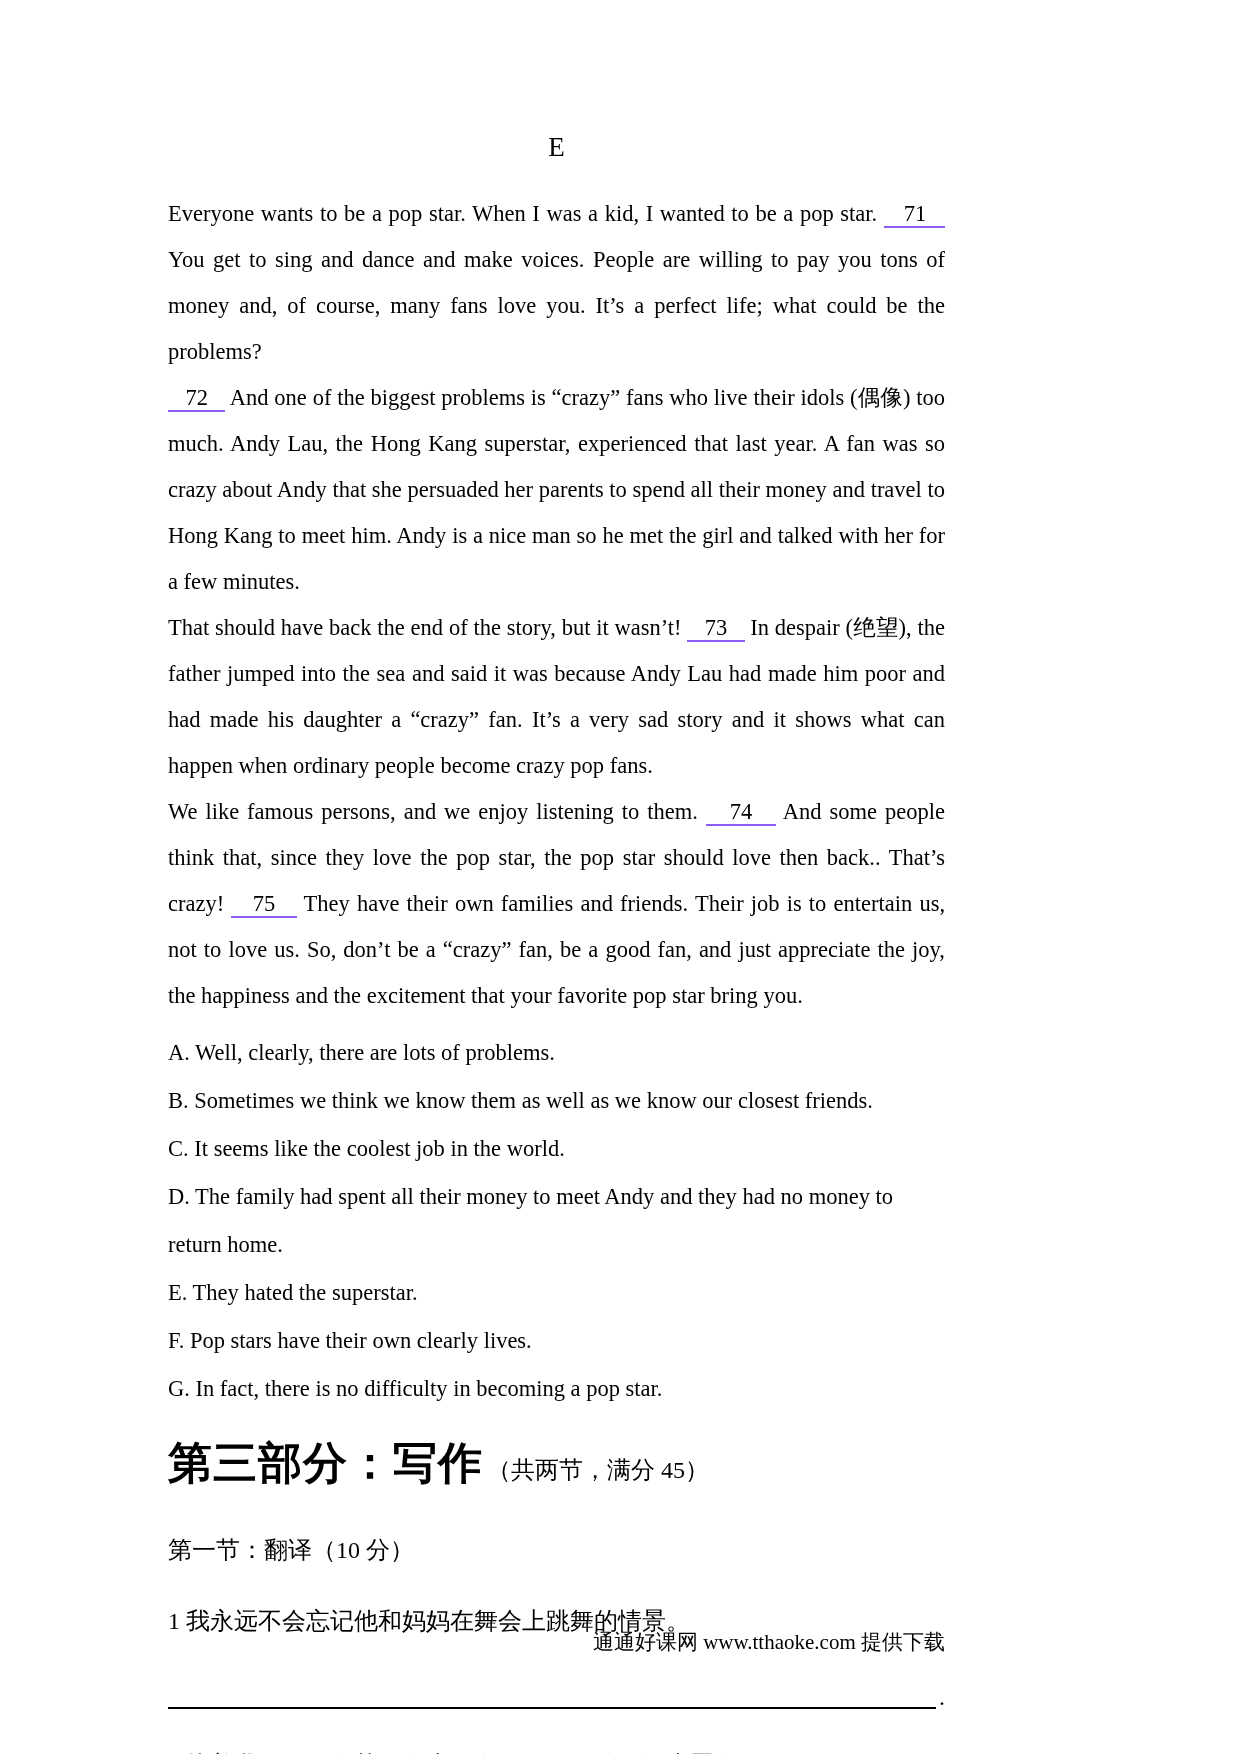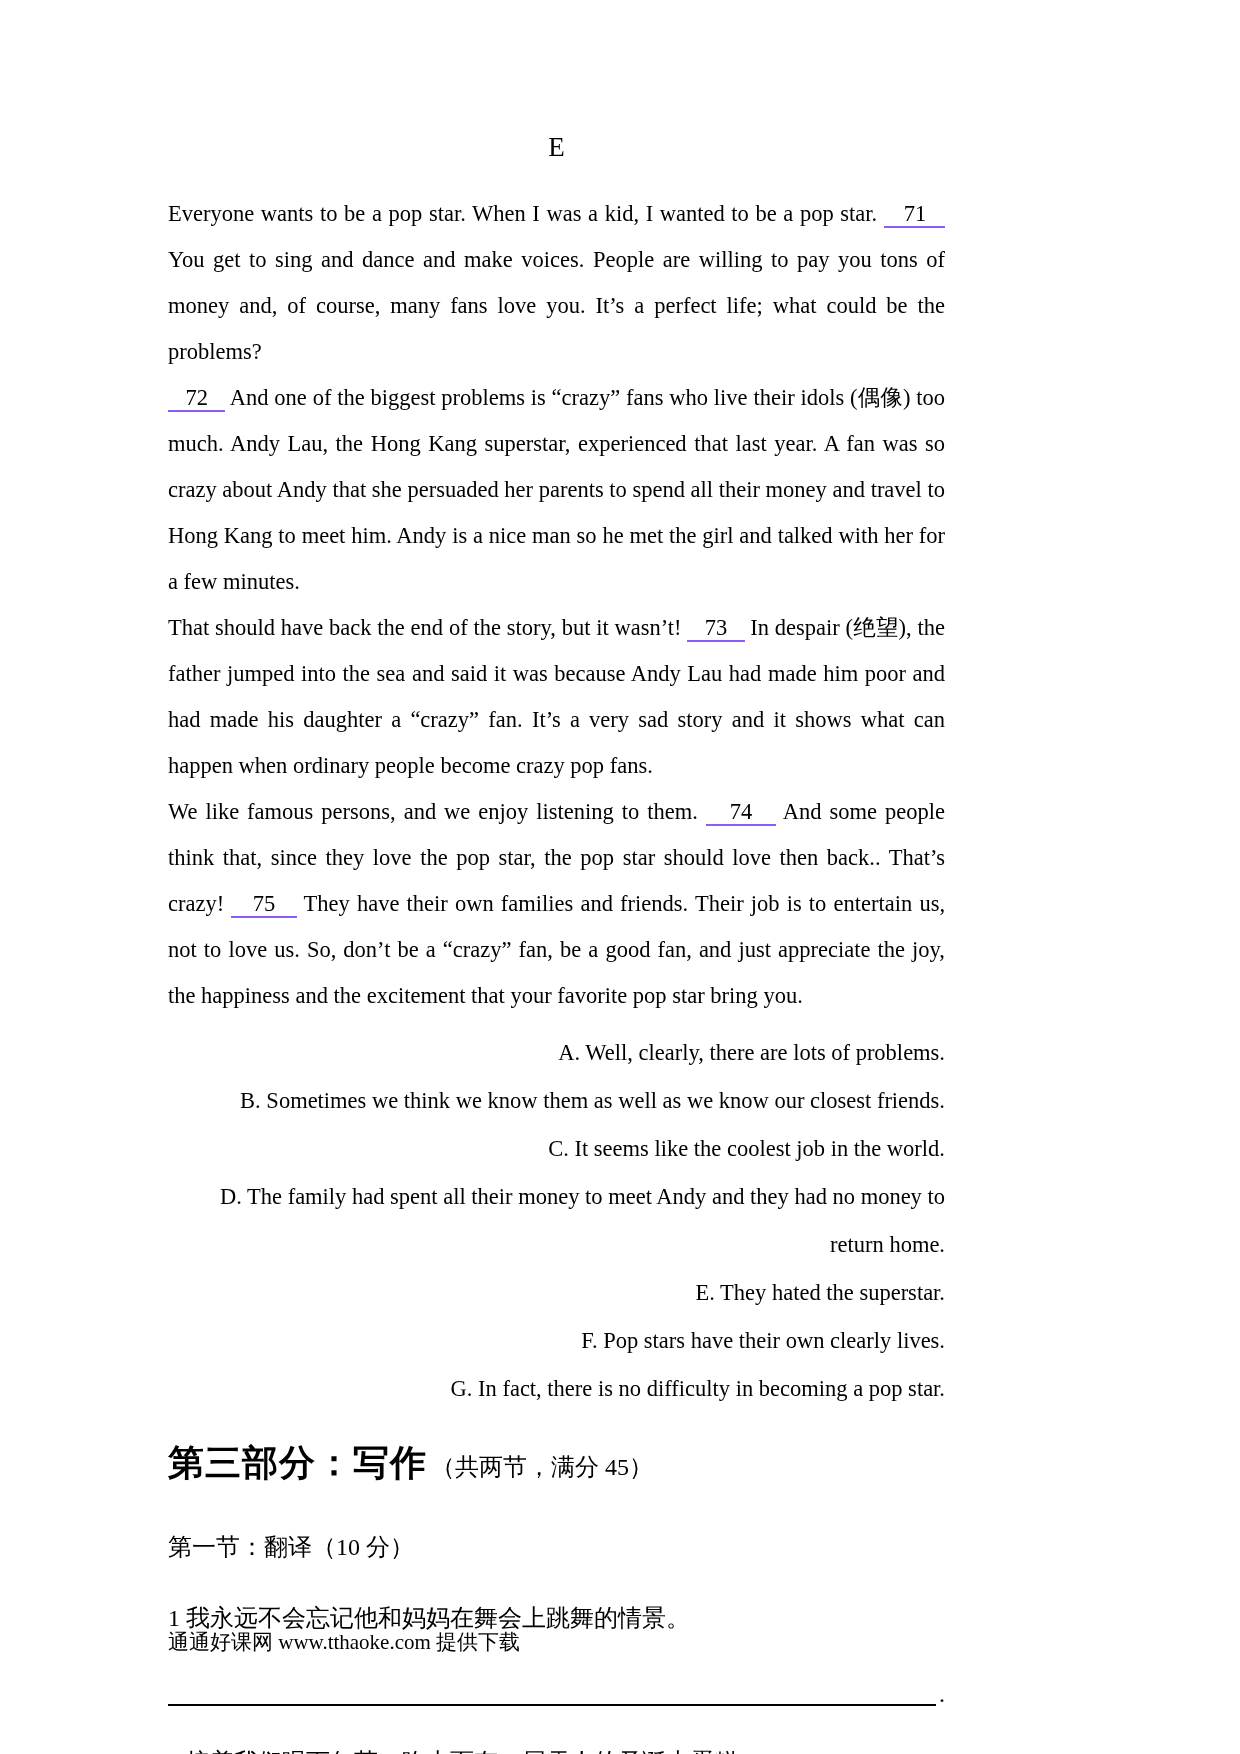--- a/index.html
+++ b/index.html
@@ -29,28 +29,28 @@
   .blank {
     border-bottom: 2px solid #8b5cf6;
     white-space: nowrap;
   }
 
   .options { margin-top: 10px; }
   .options p {
     margin: 0;
     font-size: 22.5px;
     line-height: 48px;
-    text-align: right;
+    text-align: left;
   }
 
   .section-heading { margin-top: 28px; line-height: 44px; }
   .heading-main {
     font-family: "DejaVu Sans", "Liberation Sans", sans-serif;
     font-weight: bold;
-    font-size: 36px;
+    font-size: 44px;
     letter-spacing: 1px;
   }
   .heading-note { font-size: 24px; }
 
   .subsection {
     margin: 40px 0 0 0;
     font-size: 24px;
     line-height: 30px;
   }
   .translation-item {
@@ -73,21 +73,21 @@
     font-size: 24px;
     line-height: 24px;
     margin-left: 3px;
   }
 
   .footer {
     position: absolute;
     top: 1628px;
     left: 168px;
     width: 777px;
-    text-align: left;
+    text-align: right;
     font-size: 21px;
     font-family: "Liberation Serif", "DejaVu Serif", serif;
   }
 </style>
 </head>
 <body>
 
 <div class="page">
   <div class="content">
 

